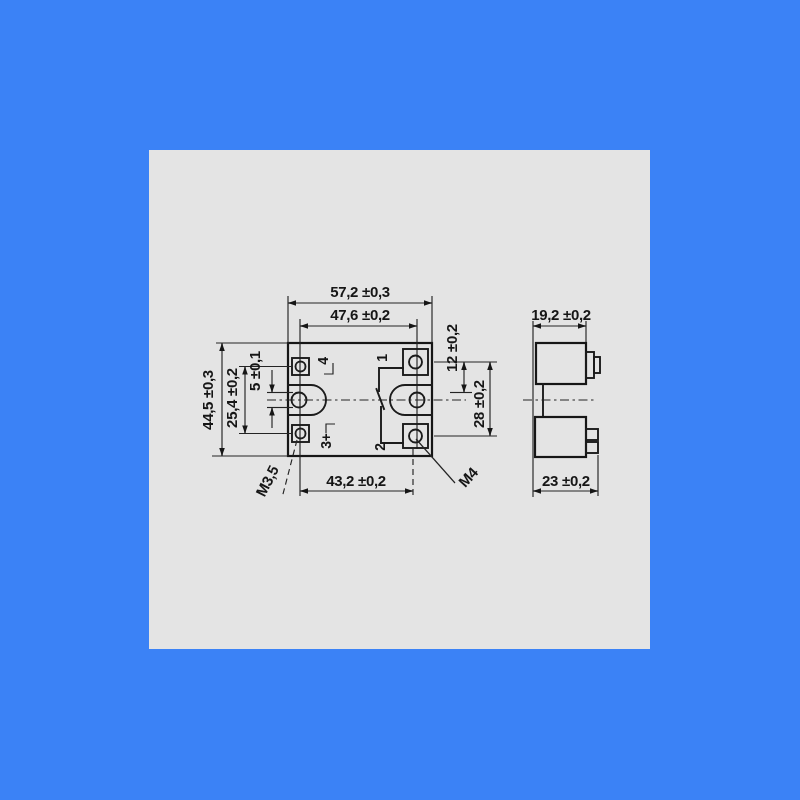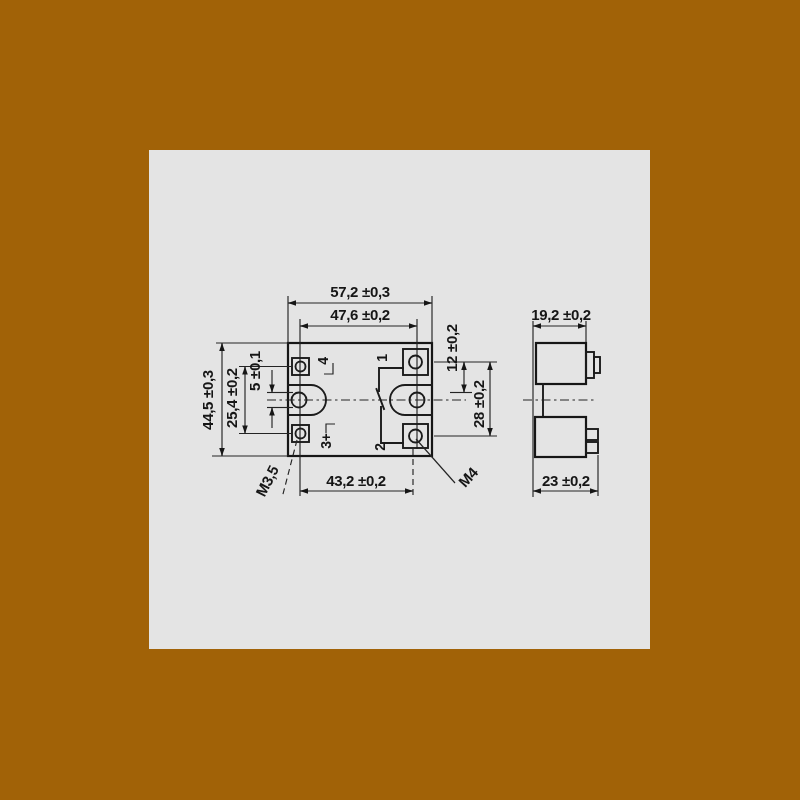--- a/index.html
+++ b/index.html
@@ -1,16 +1,16 @@
 <!DOCTYPE html>
 <html><head>
 <meta charset="utf-8">
 <style>
   html,body{margin:0;padding:0;background:#ffffff;width:800px;height:800px;}
-  .stage{position:relative;width:800px;height:800px;background:#a16207;overflow:hidden;}
+  .stage{position:relative;width:800px;height:800px;background:#3b82f6;overflow:hidden;}
   svg{position:absolute;left:0;top:0;}
   .ln{stroke:#1c1c1c;stroke-width:1.9;fill:none;stroke-linecap:square;}
   .ln-thick{stroke:#161616;stroke-width:2.2;fill:none;}
   .thin{stroke:#242424;stroke-width:1.15;fill:none;}
   .dash{stroke:#242424;stroke-width:1.15;fill:none;stroke-dasharray:9 3.5 2.5 3.5;}
   .dash2{stroke:#242424;stroke-width:1.15;fill:none;stroke-dasharray:6 4;}
   .dim{font-family:"Liberation Sans","DejaVu Sans",sans-serif;font-size:15px;font-weight:bold;
        fill:#161616;letter-spacing:-0.3px;}
   .dim.small{font-size:14px;}
   .mid{text-anchor:middle;}

